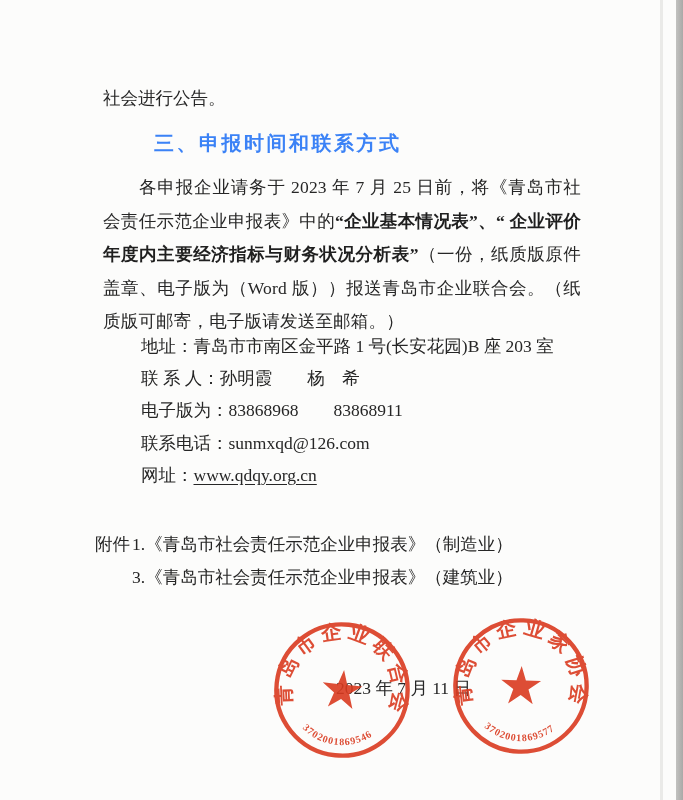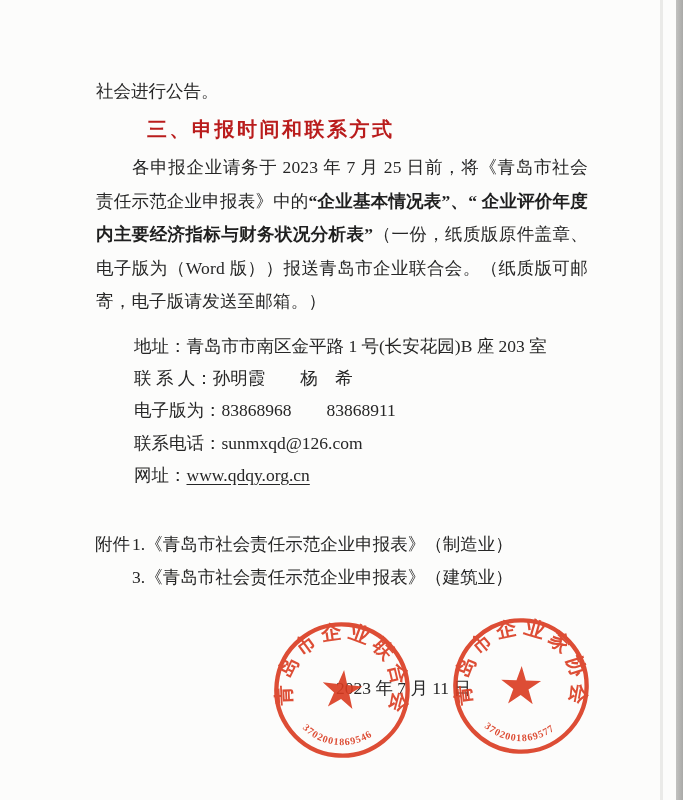--- a/index.html
+++ b/index.html
@@ -18,40 +18,40 @@
   }
   .scan-strip{
     position:absolute;left:676px;top:0;width:7px;height:800px;
     background:linear-gradient(to right,#c2c2c0,#a9a9a7);
   }
   
   .doc-body{
     position:absolute;left:92px;top:71px;width:500px;
     font-size:17.5px;line-height:33.5px;
   }
-  .doc-body p{margin:4px;}
+  .doc-body p{margin:11px;}
   .tail-line{text-align:left;}
   .heading{
     font-weight:700;
     font-size:20px;
     letter-spacing:2.5px;
     text-indent:51px;
     line-height:33.5px;
-    color:#b91c1c;
+    color:#3b82f6;
   }
   .para{
     margin-top:5px !important;
     text-indent:36px;
     text-align:justify;
     letter-spacing:0.2px;
   }
   .bold{font-weight:700;color:#1f1f1f;}
   
   .contact{
-    position:absolute;left:134px;top:330px;
+    position:absolute;left:141px;top:330px;
     font-size:17.5px;line-height:32.2px;
   }
   .contact-line{white-space:pre;}
   .underlined{text-decoration:underline;text-underline-offset:3px;}
   
   .attachments{
     position:absolute;left:95px;top:528px;
     font-size:17.5px;line-height:33px;
   }
   .att-row{display:flex;}

